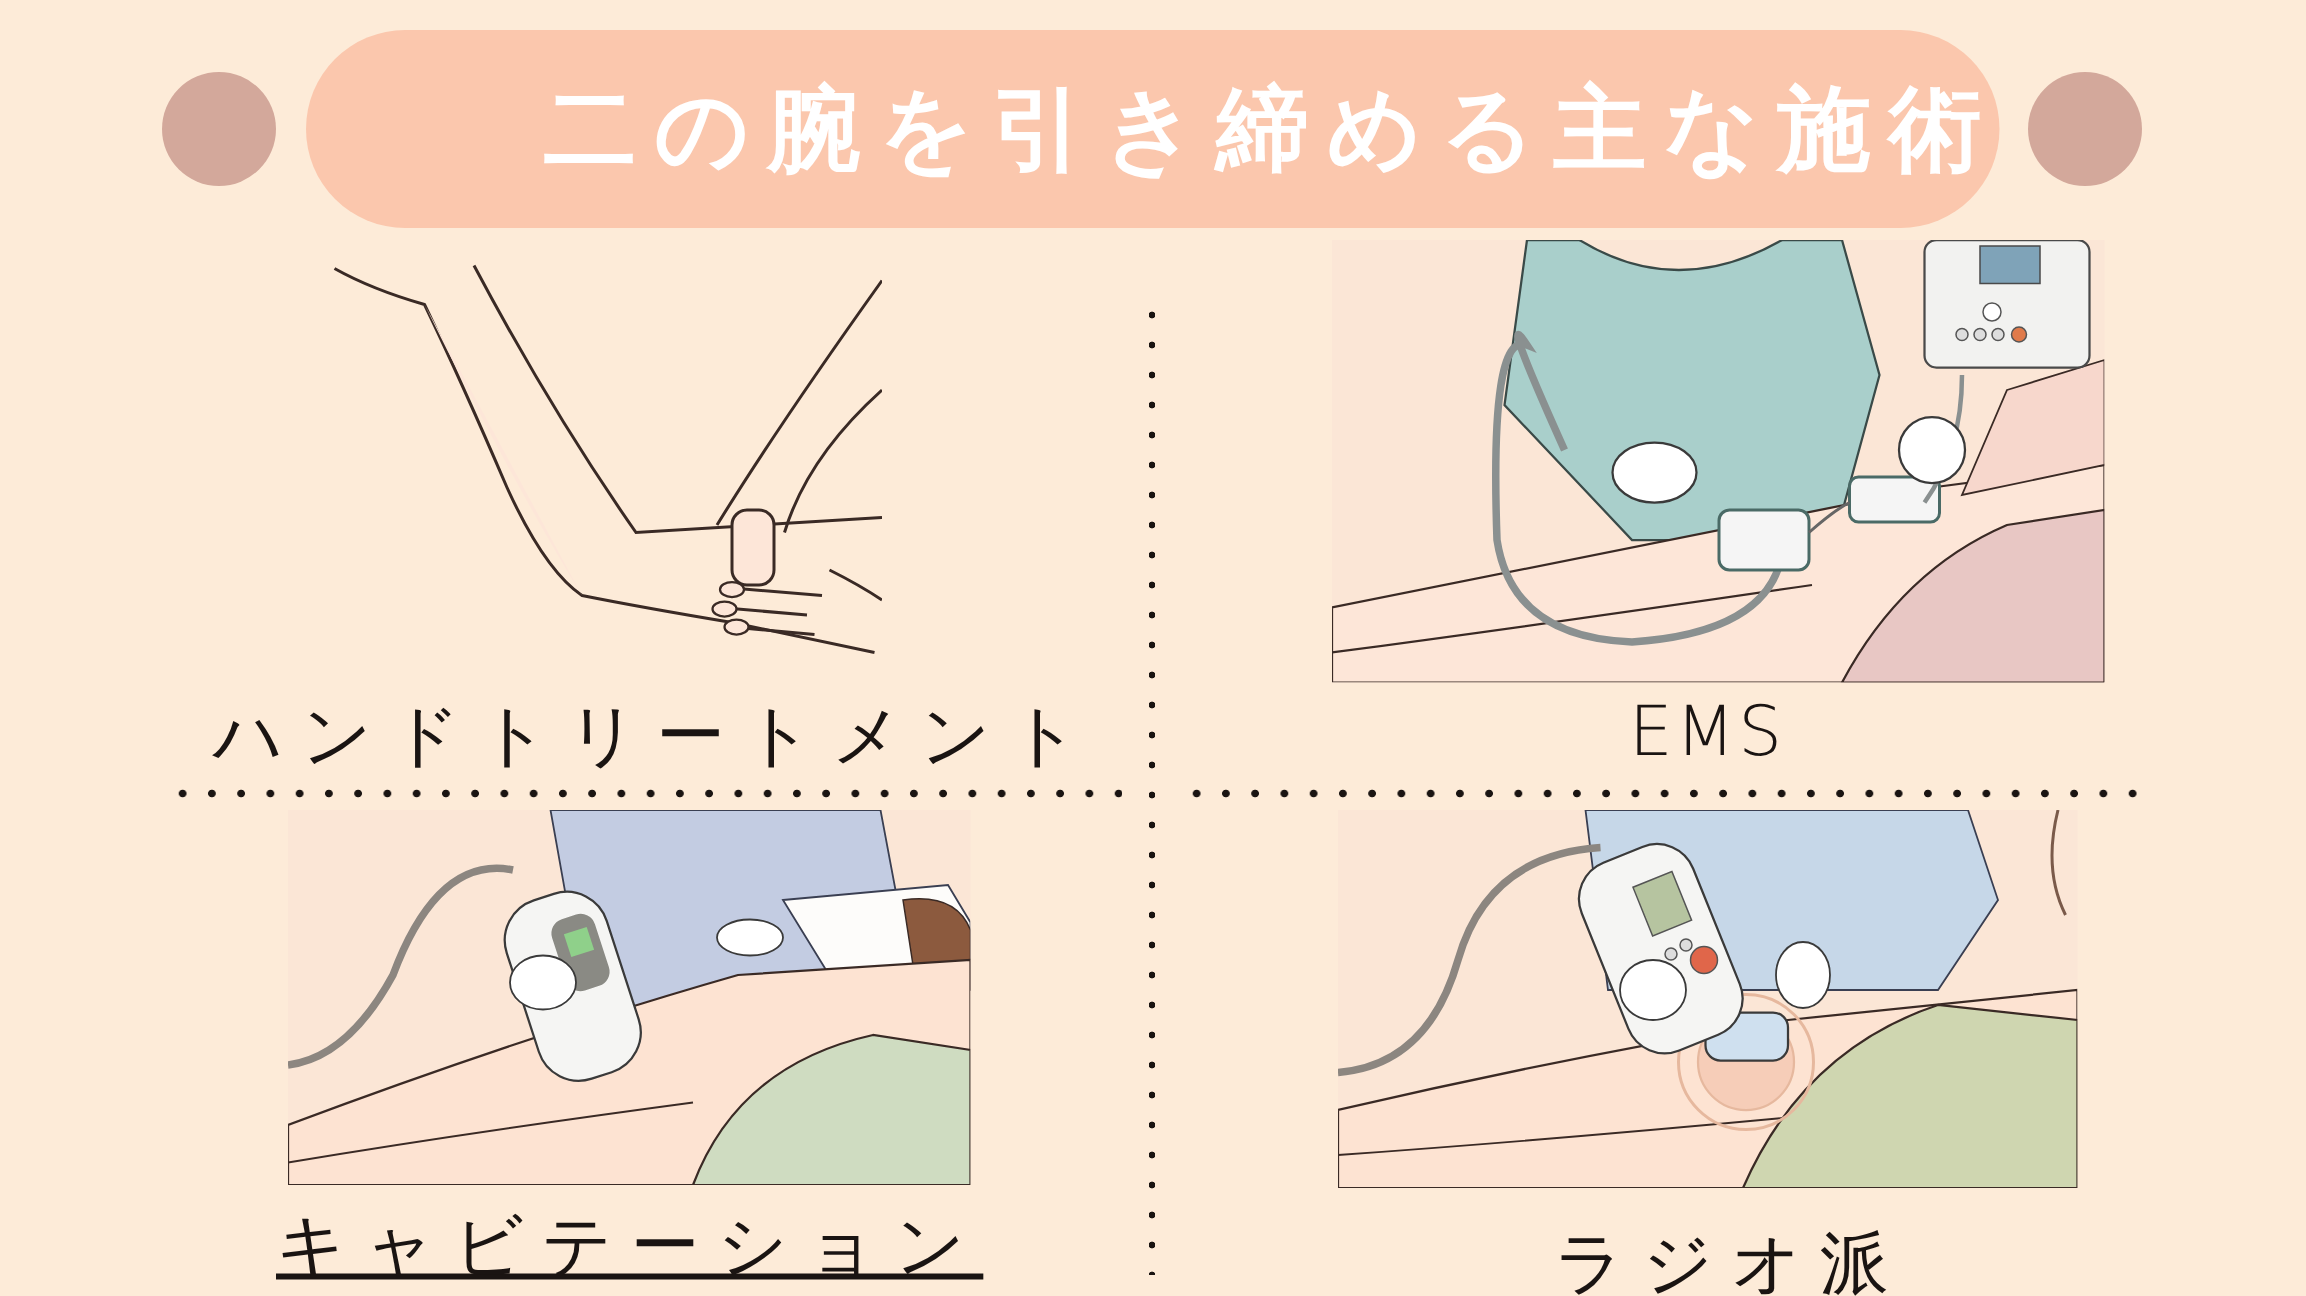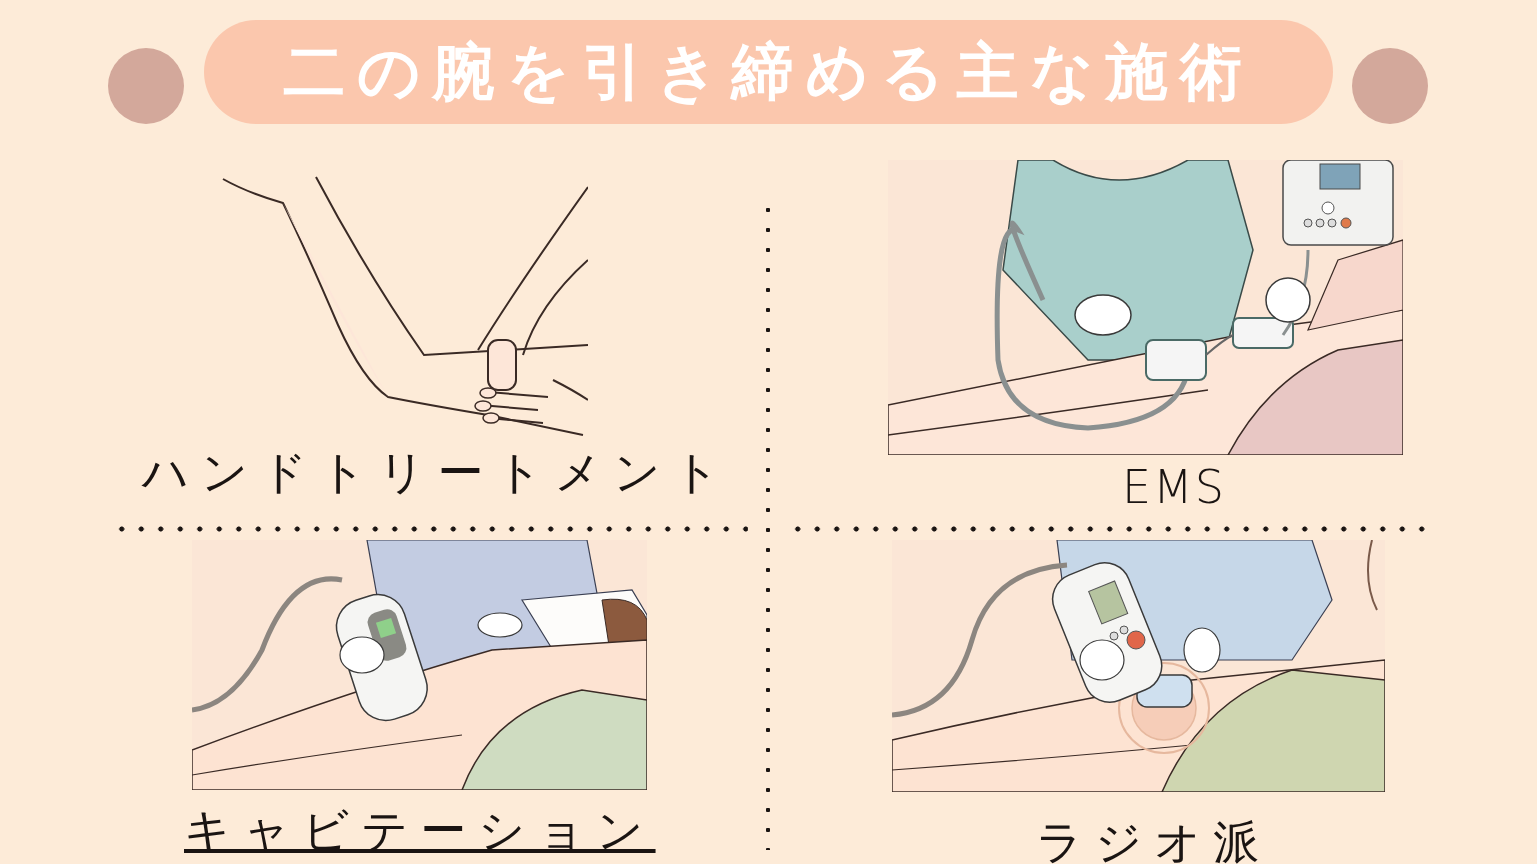--- a/index.html
+++ b/index.html
@@ -1,18 +1,18 @@
 <!DOCTYPE html>
 <html><head>
 <meta charset="utf-8">
 <style>
   html,body{margin:0;padding:0;}
   body{width:1537px;height:864px;background:#fdebd8;position:relative;overflow:hidden;font-family:"DejaVu Sans",sans-serif;}
   .side-dot{position:absolute;width:76px;height:76px;border-radius:50%;background:#d3a89b;top:48px;}
-  .title-pill{position:absolute;left:204px;top:20px;width:1129px;height:104px;border-radius:66px;background:#fbc7ad;display:flex;align-items:center;justify-content:center;}
+  .title-pill{position:absolute;left:204px;top:20px;width:1129px;height:132px;border-radius:66px;background:#fbc7ad;display:flex;align-items:center;justify-content:flex-end;}
   .title-text{color:#fff;font-size:62px;letter-spacing:12px;font-family:"DejaVu Sans",sans-serif;font-weight:bold;}
   .vsep{position:absolute;left:766px;top:200px;width:4px;height:650px;
     background-image:radial-gradient(circle,#1a1412 2px,transparent 2.5px);background-size:4px 20px;background-repeat:repeat-y;}
   .hsep{position:absolute;top:526px;height:6px;
     background-image:radial-gradient(circle,#1a1412 2.3px,transparent 2.8px);background-size:19.5px 6px;background-repeat:repeat-x;}
   .panel{position:absolute;overflow:hidden;}
   .label{position:absolute;color:#1a1412;font-size:46px;letter-spacing:12px;white-space:nowrap;font-family:"DejaVu Sans",sans-serif;font-weight:300;}
   svg{display:block;}
 </style>
 </head>
@@ -40,21 +40,21 @@
     <path d="M335 190 Q350 140 400 95" fill="none" stroke="#3a2a25" stroke-width="2"></path>
     <path d="M310 190 Q315 215 318 225" fill="none" stroke="#3a2a25" stroke-width="2"></path>
     <rect x="300" y="175" width="28" height="50" rx="10" fill="#fde6d8" stroke="#3a2a25" stroke-width="2"></rect>
     <path d="M300 227 L360 232 M292 240 L350 245 M300 253 L355 258" stroke="#3a2a25" stroke-width="2"></path>
     <ellipse cx="300" cy="228" rx="8" ry="5" fill="#fde6d8" stroke="#3a2a25" stroke-width="1.5"></ellipse>
     <ellipse cx="295" cy="241" rx="8" ry="5" fill="#fde6d8" stroke="#3a2a25" stroke-width="1.5"></ellipse>
     <ellipse cx="303" cy="253" rx="8" ry="5" fill="#fde6d8" stroke="#3a2a25" stroke-width="1.5"></ellipse>
     <path d="M365 215 Q385 225 400 235" fill="none" stroke="#3a2a25" stroke-width="2"></path>
   </svg>
 </div>
-<div class="label" style="left:142px;top:442px;">ハンドトリートメント</div>
+<div class="label" style="left:142px;top:460px;">ハンドトリートメント</div>
 
 <div class="panel" style="left:888px;top:160px;width:515px;height:295px;background:#fbe6d6;">
   <svg width="515" height="295" viewBox="0 0 515 295">
     <path d="M130 0 L340 0 L365 90 L335 200 L200 200 L115 110 Z" fill="#a9cfcb" stroke="#3a4a48" stroke-width="1.5"></path>
     <path d="M165 0 Q230 40 300 0" fill="#fbe6d6" stroke="#3a4a48" stroke-width="1.5"></path>
     <path d="M0 245 Q200 205 400 165 L515 150 L515 295 L0 295 Z" fill="#fde6d8" stroke="#3a2a25" stroke-width="1.5"></path>
     <path d="M0 275 Q150 255 320 230" fill="none" stroke="#3a2a25" stroke-width="1.5"></path>
     <path d="M340 295 Q380 220 450 190 L515 180 L515 295 Z" fill="#e8c7c4" stroke="#3a2a25" stroke-width="1.5"></path>
     <path d="M450 100 L515 80 L515 150 L420 170 Z" fill="#f7d7cc" stroke="#3a2a25" stroke-width="1.2"></path>
     <rect x="395" y="0" width="110" height="85" rx="8" fill="#f2f2f0" stroke="#4a4a4a" stroke-width="1.5"></rect>
@@ -66,21 +66,21 @@
     <circle cx="458" cy="63" r="5" fill="#e07a4a" stroke="#555"></circle>
     <path d="M155 140 Q110 40 130 70 Q105 60 110 200 Q120 265 200 268 Q290 262 300 210" fill="none" stroke="#8a9090" stroke-width="5"></path>
     <rect x="258" y="180" width="60" height="40" rx="7" fill="#f5f5f5" stroke="#4a6a66" stroke-width="2"></rect>
     <rect x="345" y="158" width="60" height="30" rx="6" fill="#f5f5f5" stroke="#4a6a66" stroke-width="2"></rect>
     <path d="M318 195 Q335 180 345 175" fill="none" stroke="#666" stroke-width="2"></path>
     <path d="M420 90 Q420 140 395 175" fill="none" stroke="#8a9090" stroke-width="3"></path>
     <ellipse cx="215" cy="155" rx="28" ry="20" fill="#fff" stroke="#3a3a3a" stroke-width="1.5"></ellipse>
     <ellipse cx="400" cy="140" rx="22" ry="22" fill="#fff" stroke="#3a3a3a" stroke-width="1.5"></ellipse>
   </svg>
 </div>
-<div class="label" style="left:1086px;top:460px;letter-spacing:2px;margin-left:36px;">EMS</div>
+<div class="label" style="left:1086px;top:460px;letter-spacing:2px;">EMS</div>
 
 <div class="panel" style="left:192px;top:540px;width:455px;height:250px;background:#fbe6d6;">
   <svg width="455" height="250" viewBox="0 0 455 250">
     <path d="M175 0 L395 0 L410 80 L390 140 L200 140 Z" fill="#c3cce2" stroke="#3a3f52" stroke-width="1.2"></path>
     <path d="M330 60 L440 50 L455 75 L455 120 L370 125 Z" fill="#fdfcfa" stroke="#3a3f52" stroke-width="1.2"></path>
     <path d="M410 60 Q445 55 455 80 L455 120 L420 125 Z" fill="#8c5a3e" stroke="#3a2a25" stroke-width="1"></path>
     <path d="M0 210 Q160 150 300 110 L455 100 L455 250 L0 250 Z" fill="#fde3d2" stroke="#3a2a25" stroke-width="1.5"></path>
     <path d="M0 235 Q120 215 270 195" fill="none" stroke="#3a2a25" stroke-width="1.2"></path>
     <path d="M270 250 Q300 170 390 150 L455 160 L455 250 Z" fill="#cfdcc1" stroke="#3a2a25" stroke-width="1.5"></path>
     <path d="M0 170 Q40 165 70 110 Q100 30 150 40" fill="none" stroke="#8c8680" stroke-width="5"></path>

